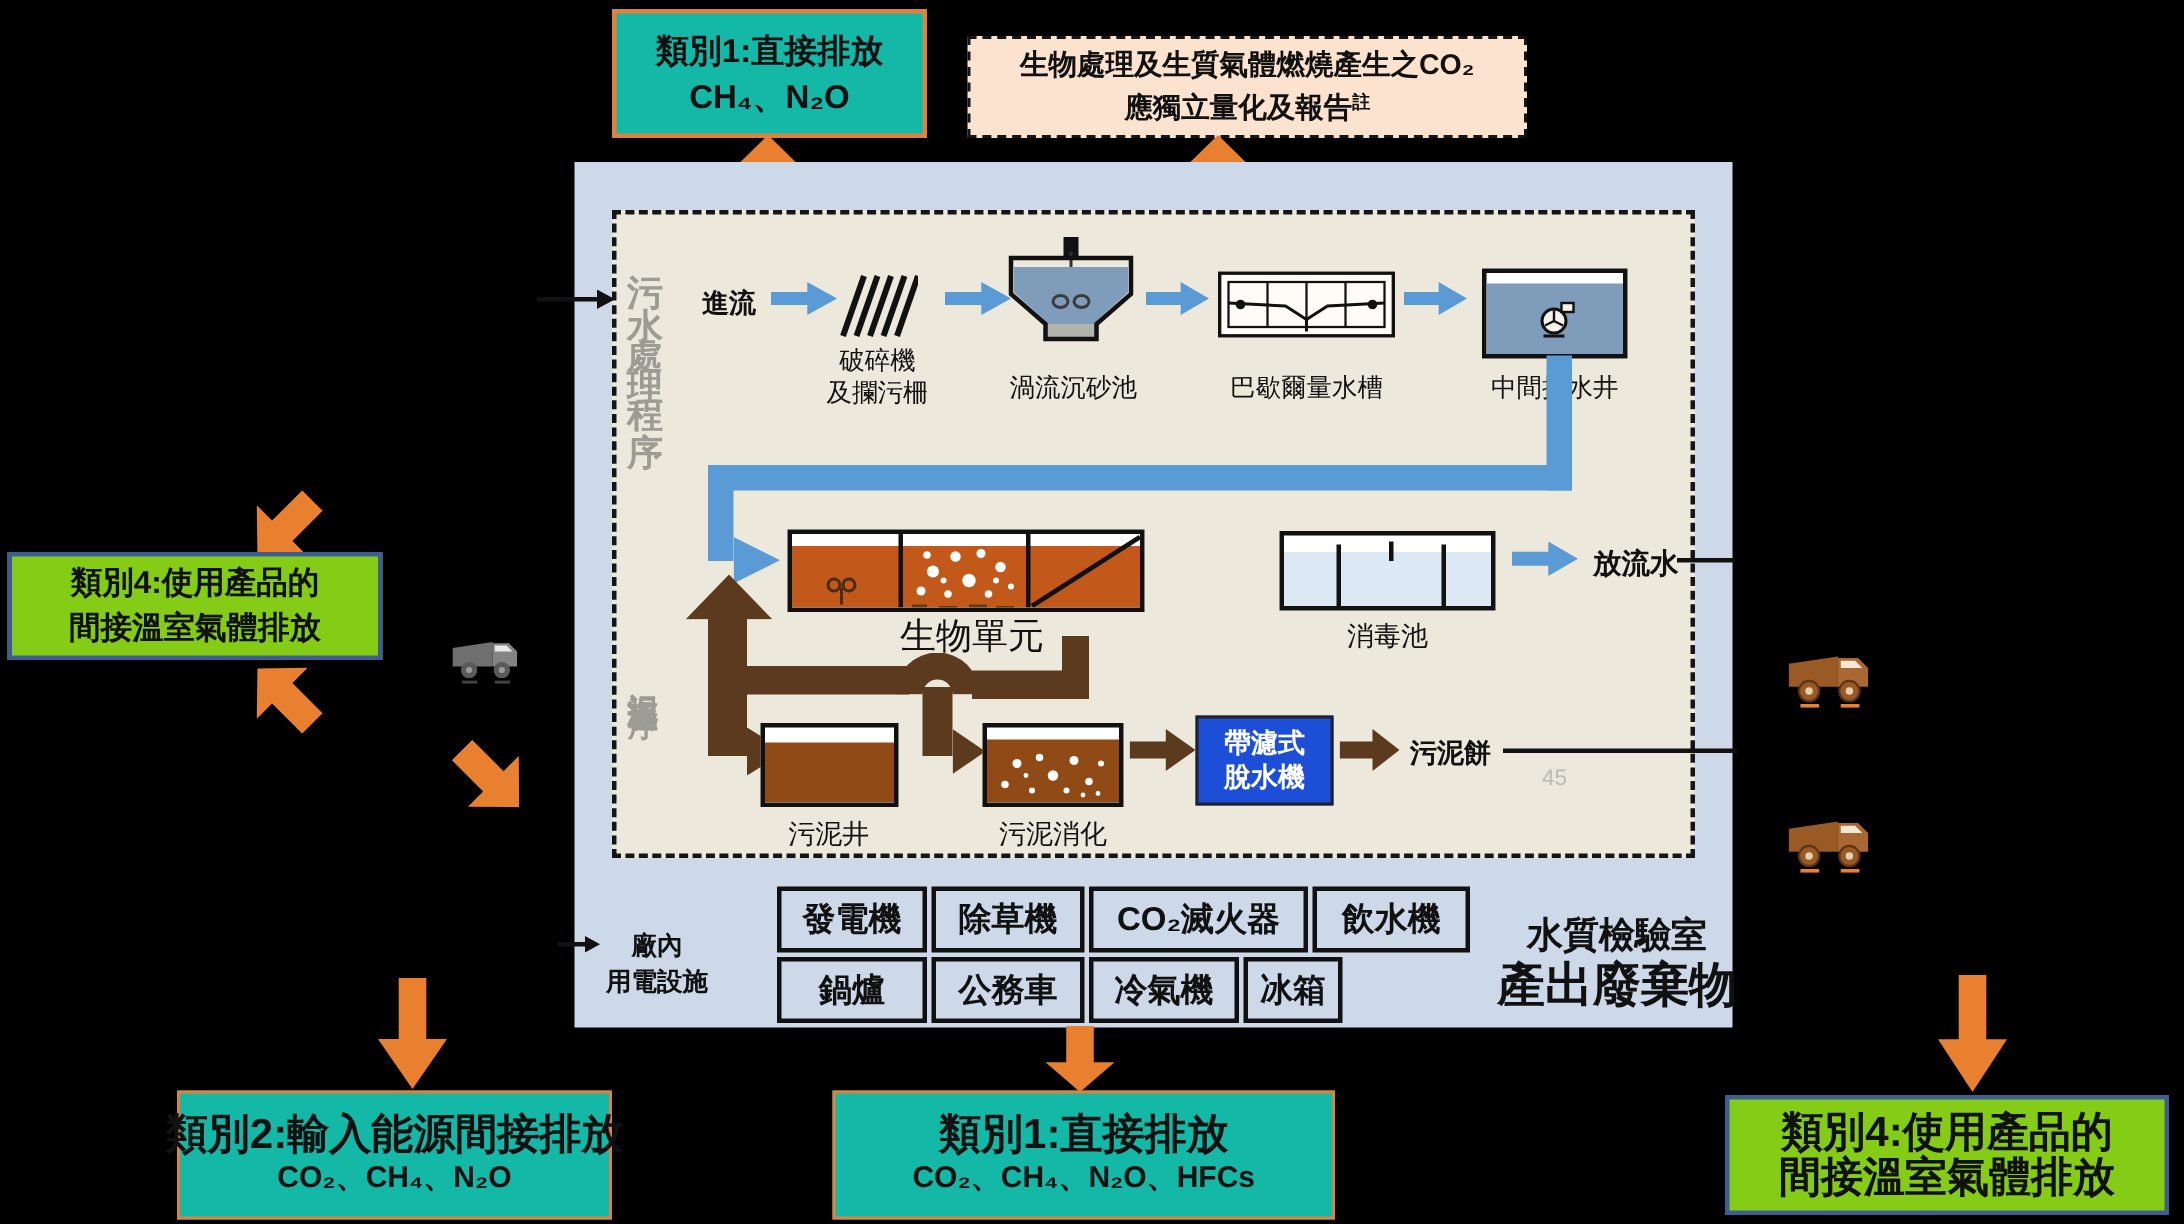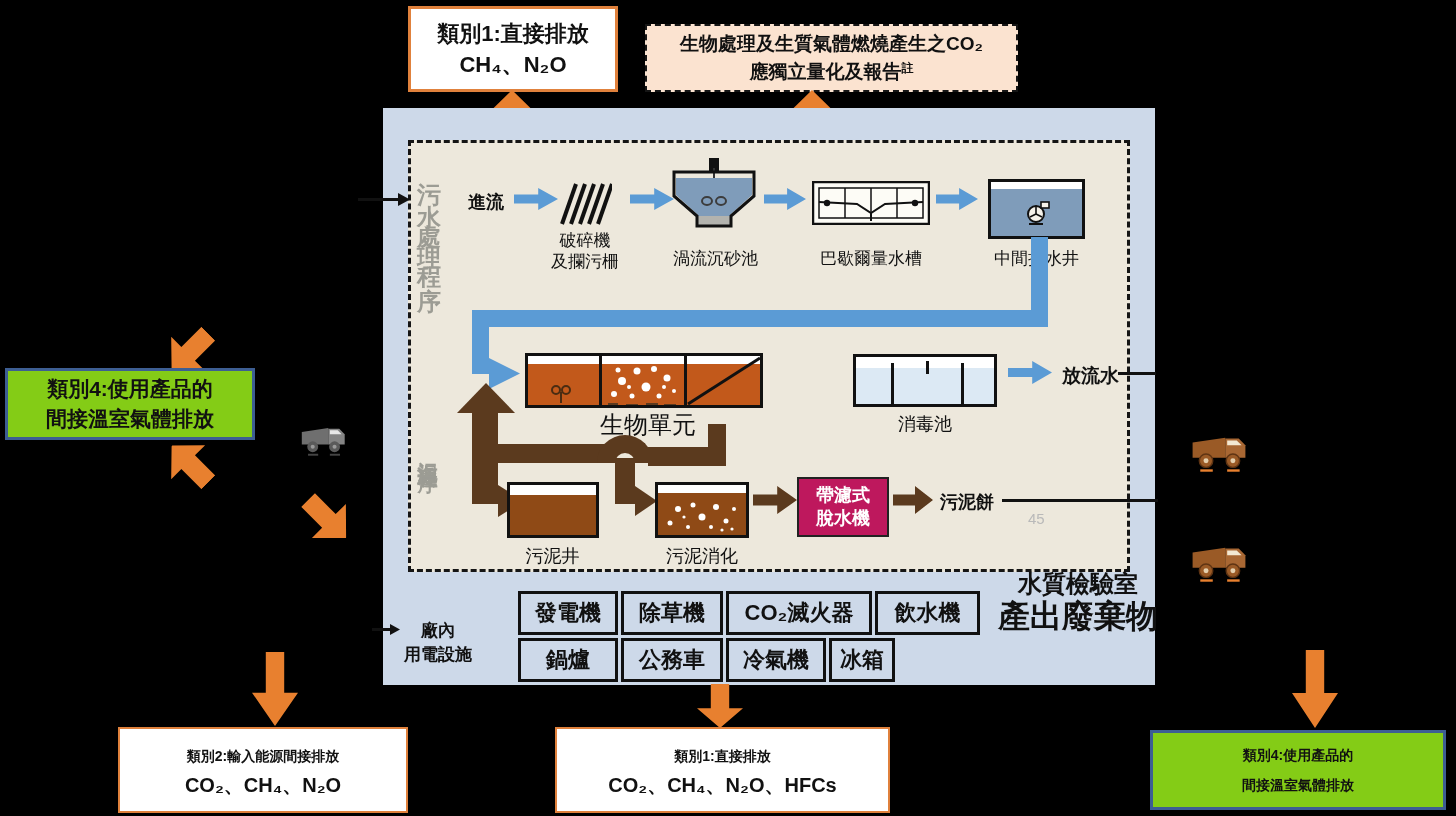--- a/index.html
+++ b/index.html
@@ -1,23 +1,23 @@
 <!DOCTYPE html>
 <html><head>
 <meta charset="utf-8">
 <style>
   html,body{margin:0;padding:0;background:#000;}
   #slide{position:relative;width:1456px;height:816px;background:#000;overflow:hidden;
          font-family:"Liberation Sans","DejaVu Sans",sans-serif;color:#111;}
   .abs{position:absolute;}
   .ctr{display:flex;flex-direction:column;align-items:center;justify-content:center;text-align:center;}
   
-  .peach{background:#ffffff;border:3px solid #e0813c;box-sizing:border-box;}
+  .peach{background:#14b8a6;border:3px solid #e0813c;box-sizing:border-box;}
   .bluebox{background:#84cc16;border:3px solid #3d5e93;box-sizing:border-box;}
-  .cat-l1{font-size:14px;font-weight:700;line-height:30px;white-space:nowrap;}
+  .cat-l1{font-size:28px;font-weight:700;line-height:30px;white-space:nowrap;}
   .cat-l2{font-size:20px;font-weight:600;line-height:28px;white-space:nowrap;}
   
   #plant{left:383px;top:108px;width:772px;height:577px;background:#cdd9e9;}
   #process{left:408px;top:140px;width:722px;height:432px;background:#ede8dc;
            border:3px dashed #151515;box-sizing:border-box;}
   .vlabel{writing-mode:vertical-rl;color:#9c9c94;font-weight:600;}
   .plabel{font-size:17px;font-weight:400;line-height:21px;text-align:center;white-space:nowrap;}
   
   .arr-r{clip-path:polygon(0 30%,55% 30%,55% 0,100% 50%,55% 100%,55% 70%,0 70%);}
   .arr-up{clip-path:polygon(50% 0,100% 45%,70% 45%,70% 100%,30% 100%,30% 45%,0 45%);}
@@ -200,21 +200,21 @@
         <circle cx="22" cy="20" r="1.6"></circle>
           <circle cx="60" cy="33" r="1.6"></circle>
           <circle cx="70" cy="32" r="1.6"></circle>
       </g>
     </svg>
   </div>
   <div class="abs plabel" style="left:646px;top:546px;width:112px;font-size:18px;">污泥消化</div>
 
   <div class="abs brown arr-r" style="left:753px;top:486px;width:44px;height:28px;"></div>
 
-  <div class="abs ctr" style="left:797px;top:477px;width:92px;height:60px;background:#be185d;border:2.5px solid #222;box-sizing:border-box;">
+  <div class="abs ctr" style="left:797px;top:477px;width:92px;height:60px;background:#1d4ed8;border:2.5px solid #222;box-sizing:border-box;">
     <div style="font-size:18px;font-weight:700;color:#fff;line-height:23px;">帶濾式</div>
     <div style="font-size:18px;font-weight:700;color:#fff;line-height:23px;">脫水機</div>
   </div>
 
   <div class="abs brown arr-r" style="left:893px;top:486px;width:40px;height:28px;"></div>
   <div class="abs" style="left:940px;top:490px;font-size:18px;font-weight:600;">污泥餅</div>
   <div class="abs thinline" style="left:1002px;top:499px;width:156px;height:3px;"></div>
   <div class="abs" style="left:1028px;top:510px;font-size:15px;color:#b9b9b9;">45</div>
 
   <div class="abs thinline" style="left:372px;top:628px;width:18px;height:3px;"></div>
@@ -226,21 +226,21 @@
 
   <div class="abs eq" style="left:518px;top:591px;width:100px;height:44px;">發電機</div>
   <div class="abs eq" style="left:621px;top:591px;width:102px;height:44px;">除草機</div>
   <div class="abs eq" style="left:726px;top:591px;width:146px;height:44px;">CO₂滅火器</div>
   <div class="abs eq" style="left:875px;top:591px;width:105px;height:44px;">飲水機</div>
   <div class="abs eq" style="left:518px;top:638px;width:100px;height:44px;">鍋爐</div>
   <div class="abs eq" style="left:621px;top:638px;width:102px;height:44px;">公務車</div>
   <div class="abs eq" style="left:726px;top:638px;width:100px;height:44px;">冷氣機</div>
   <div class="abs eq" style="left:829px;top:638px;width:66px;height:44px;">冰箱</div>
 
-  <div class="abs ctr" style="left:1000px;top:564px;width:156px;height:72px;">
+  <div class="abs ctr" style="left:1000px;top:604px;width:156px;height:72px;">
     <div style="font-size:24px;font-weight:700;line-height:33px;white-space:nowrap;">水質檢驗室</div>
     <div style="font-size:32px;font-weight:700;line-height:33px;white-space:nowrap;">產出廢棄物</div>
   </div>
 
   <div class="abs orange arr-up" style="left:166px;top:326px;width:48px;height:52px;transform:rotate(225deg);"></div>
   <div class="abs bluebox ctr" style="left:5px;top:368px;width:250px;height:72px;">
     <div class="cat-l1" style="font-size:21px;">類別4:使用產品的</div>
     <div class="cat-l1" style="font-size:21px;">間接溫室氣體排放</div>
   </div>
   <div class="abs orange arr-up" style="left:166px;top:438px;width:48px;height:52px;transform:rotate(-45deg);"></div>

